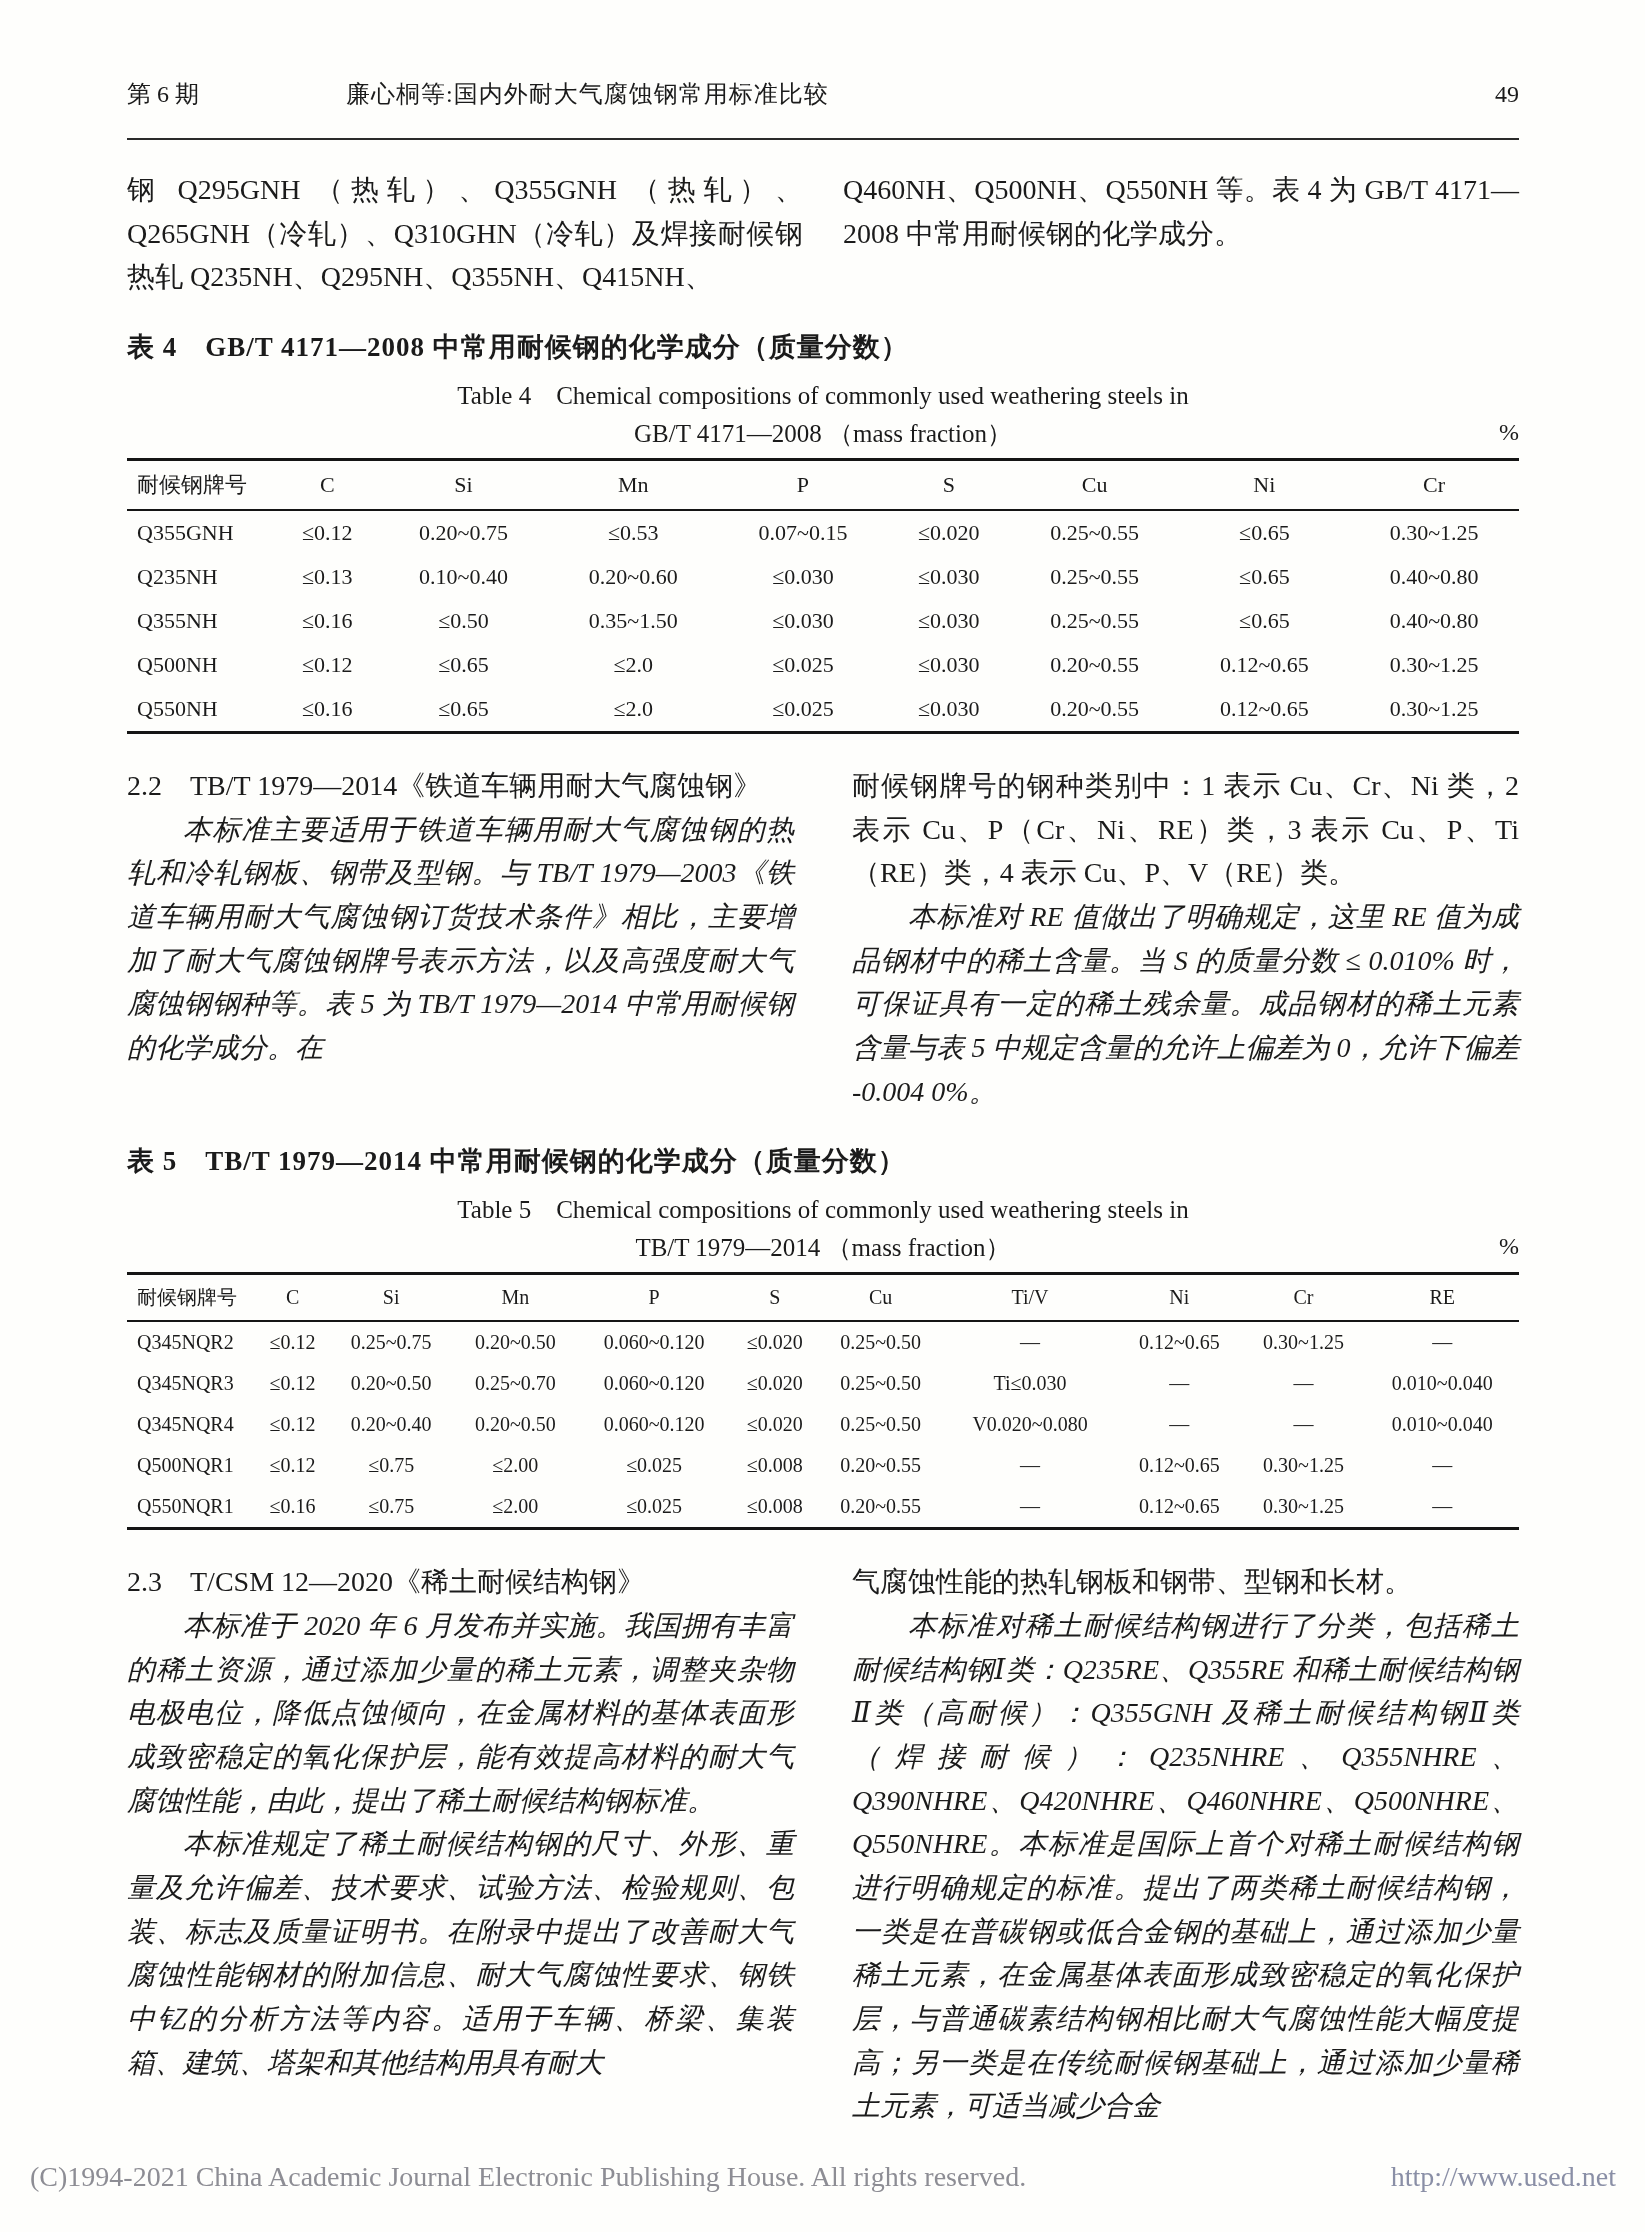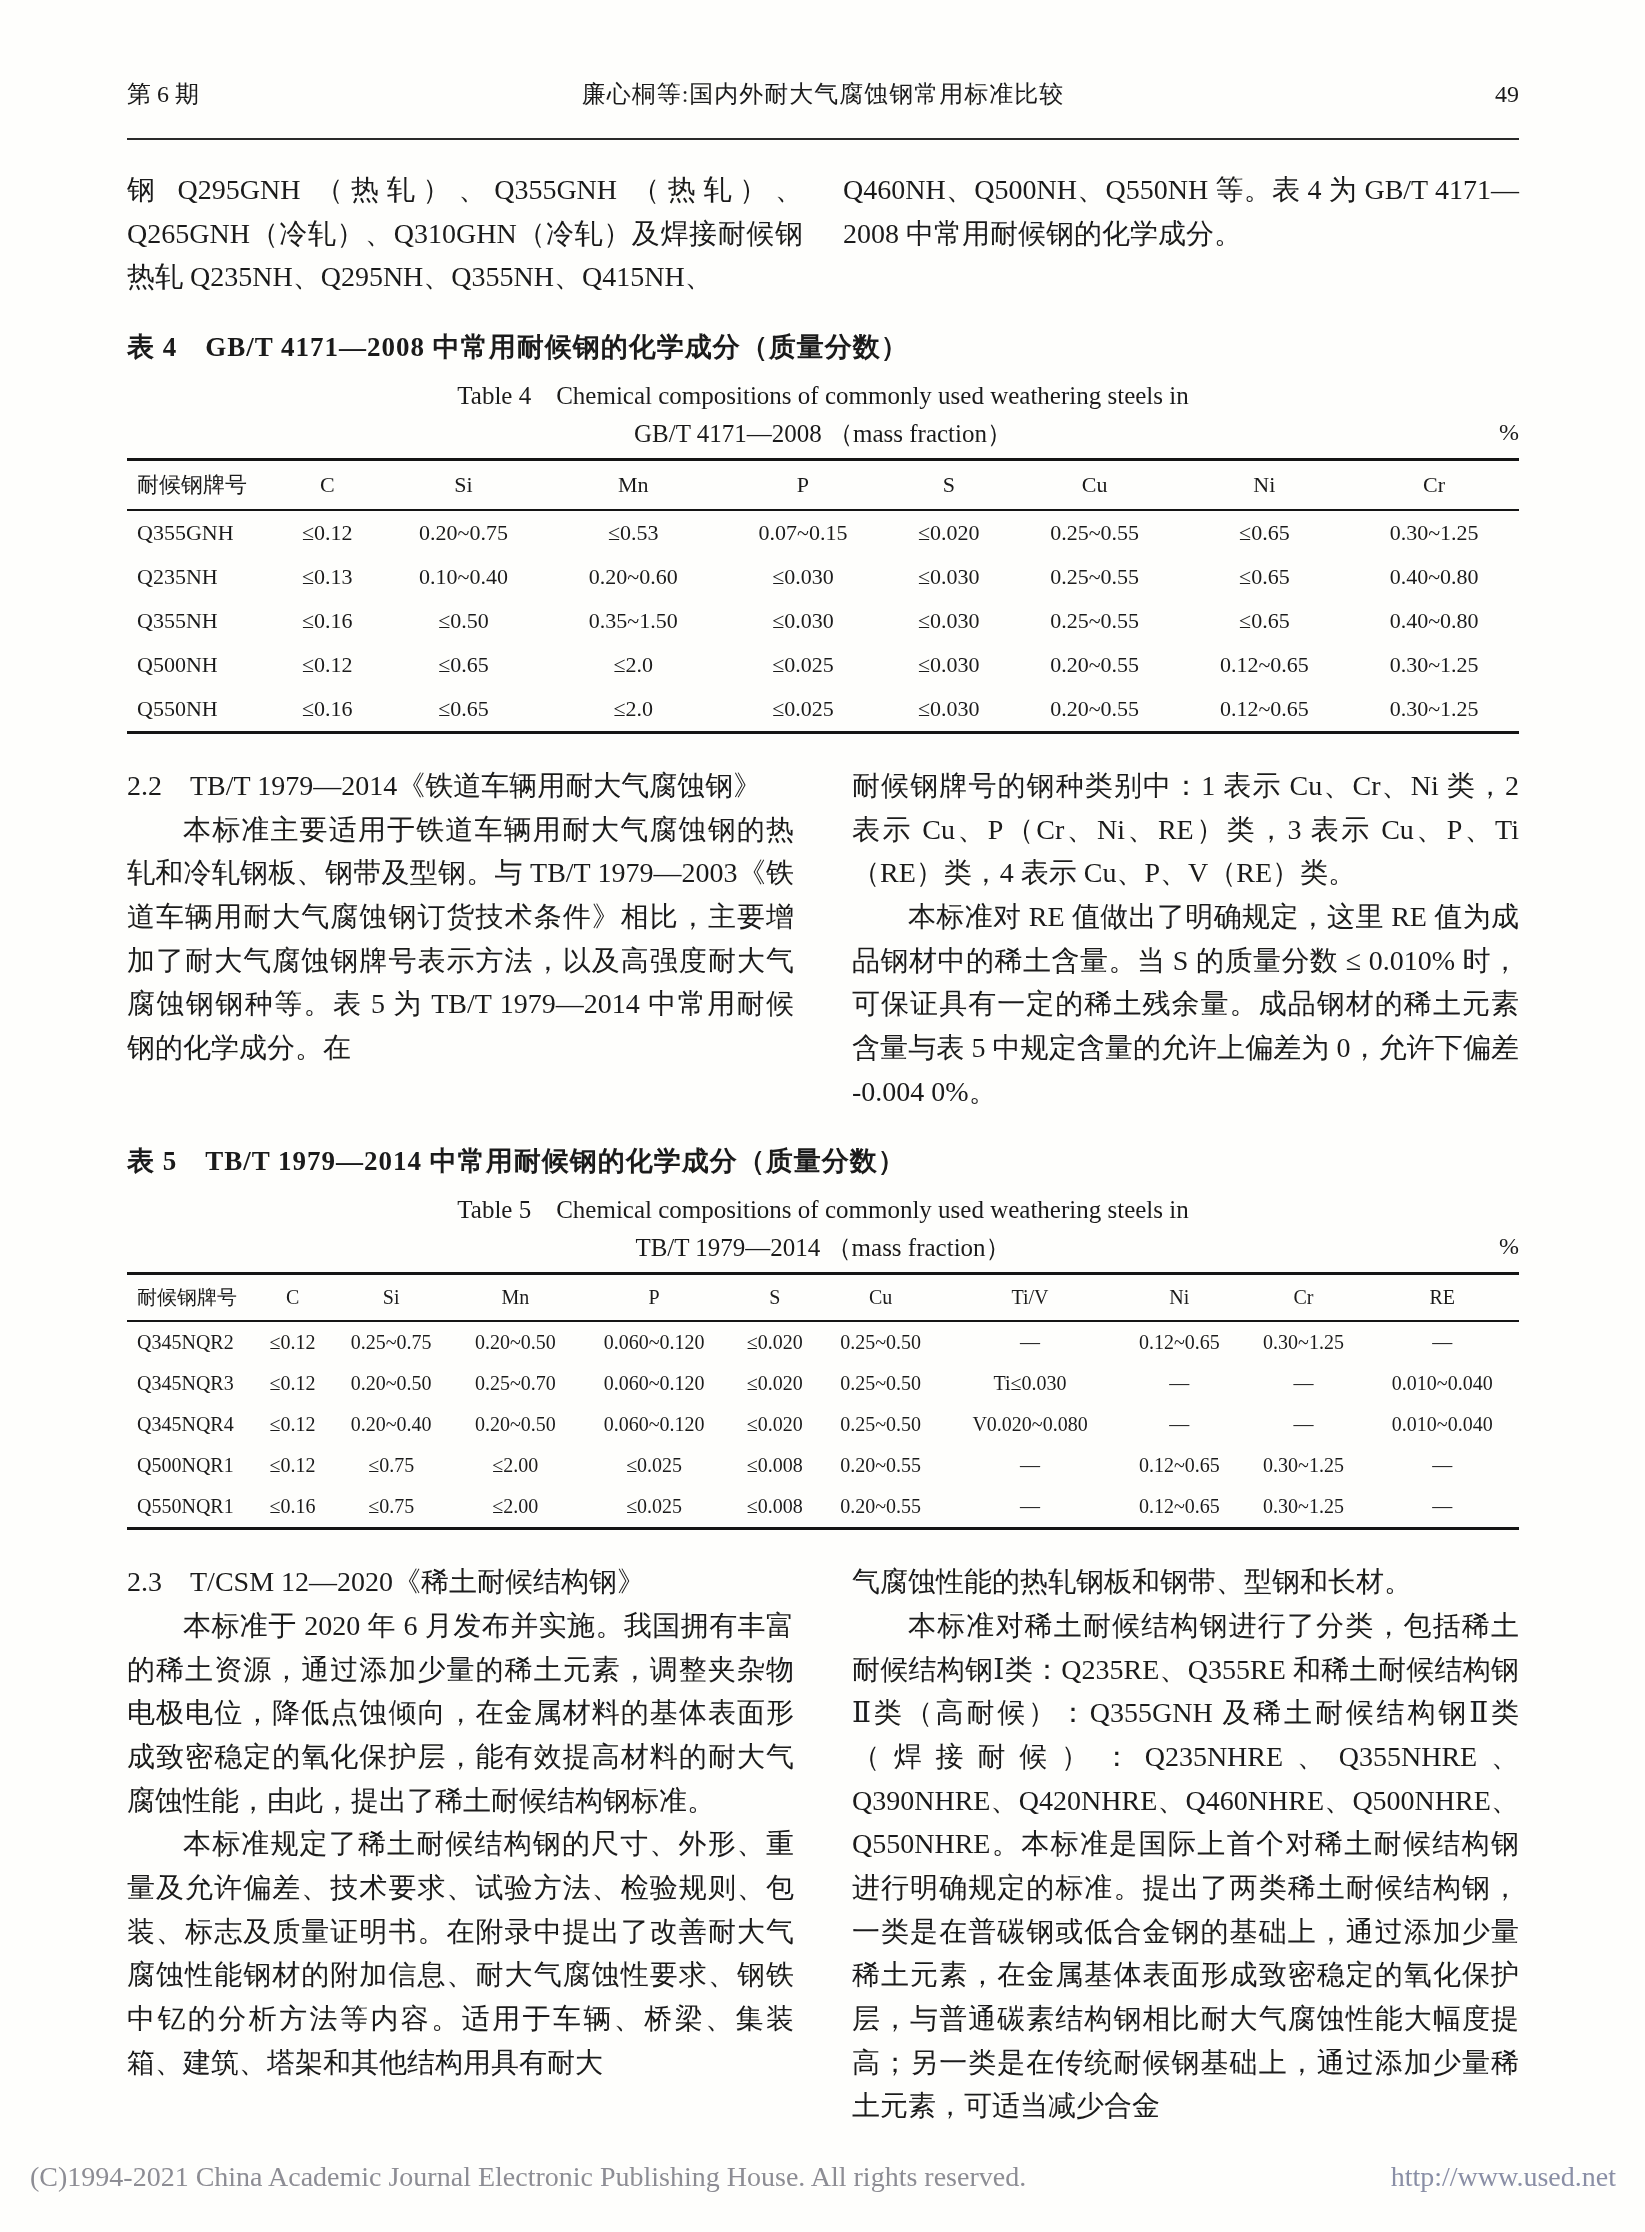--- a/index.html
+++ b/index.html
@@ -6,28 +6,28 @@
   html,body { background:#ffffff; }
   body { font-family:"Liberation Serif","DejaVu Serif",serif; color:#1b1b1b; }
   .page {
     width:1646px; height:2233px; margin:0 auto; position:relative;
     background:#fefefc; padding:78px 127px 0 127px; overflow:hidden;
   }
   
   .page-header { display:flex; align-items:baseline; font-size:24px;
     border-bottom:2px solid #2a2a2a; padding-bottom:28px; }
   .page-header .issue { width:219px; }
-  .page-header .running-title { flex:1; text-align:center; letter-spacing:1px; }
+  .page-header .running-title { flex:1; letter-spacing:1px; }
   .page-header .pageno { width:219px; text-align:right; }
 
   
   .two-col { display:flex; gap:58px; }
   .col { flex:1; font-size:28px; line-height:1.56; text-align:justify; }
   .col p { margin:0; }
-  .col p.indent { text-indent:2em; }
+  .col p.indent { text-indent:2em;font-style:italic; }
   .section-heading { padding-left:2.3em; text-indent:-2.3em; }
   .mt28 { margin-top:28px;gap:40px; }
   .mt30 { margin-top:30px; }
 
   
   .caption-cn { text-align:left; font-weight:bold; font-size:27px; margin-top:30px; letter-spacing:1px; }
   .caption-en { text-align:center; font-size:25px; line-height:1.5; margin-top:12px; position:relative; }
   .caption-en .unit { position:absolute; right:0; bottom:2px; font-size:24px; }
 
   

